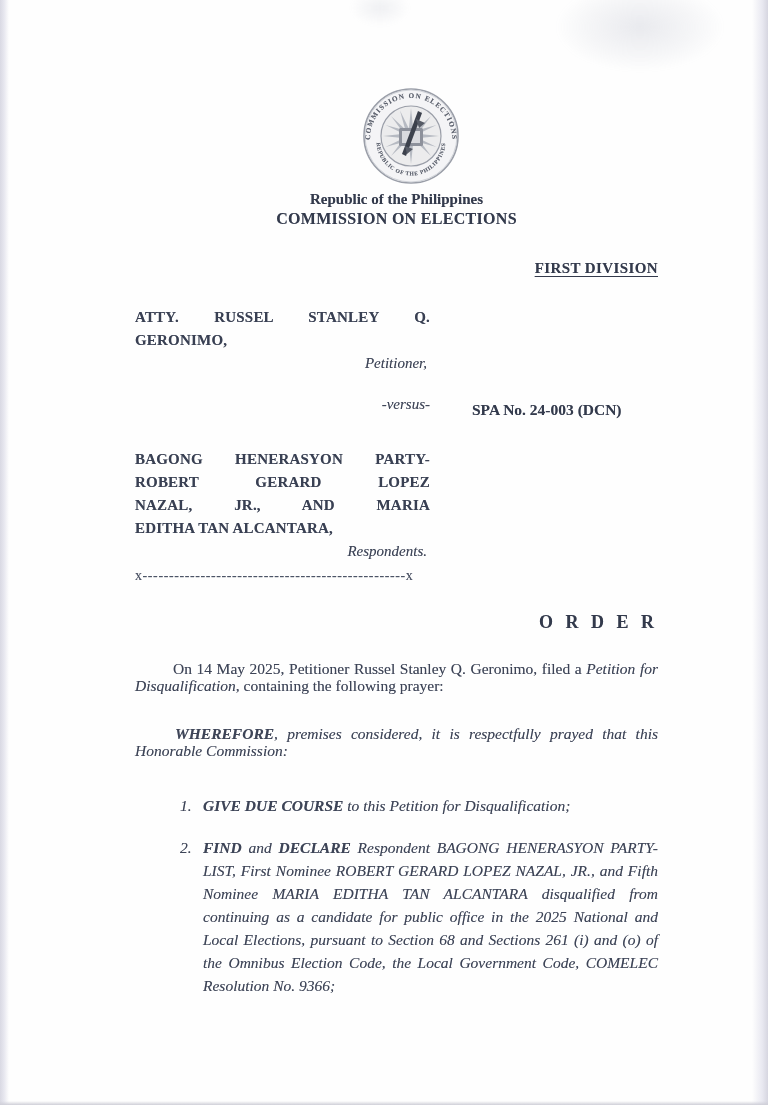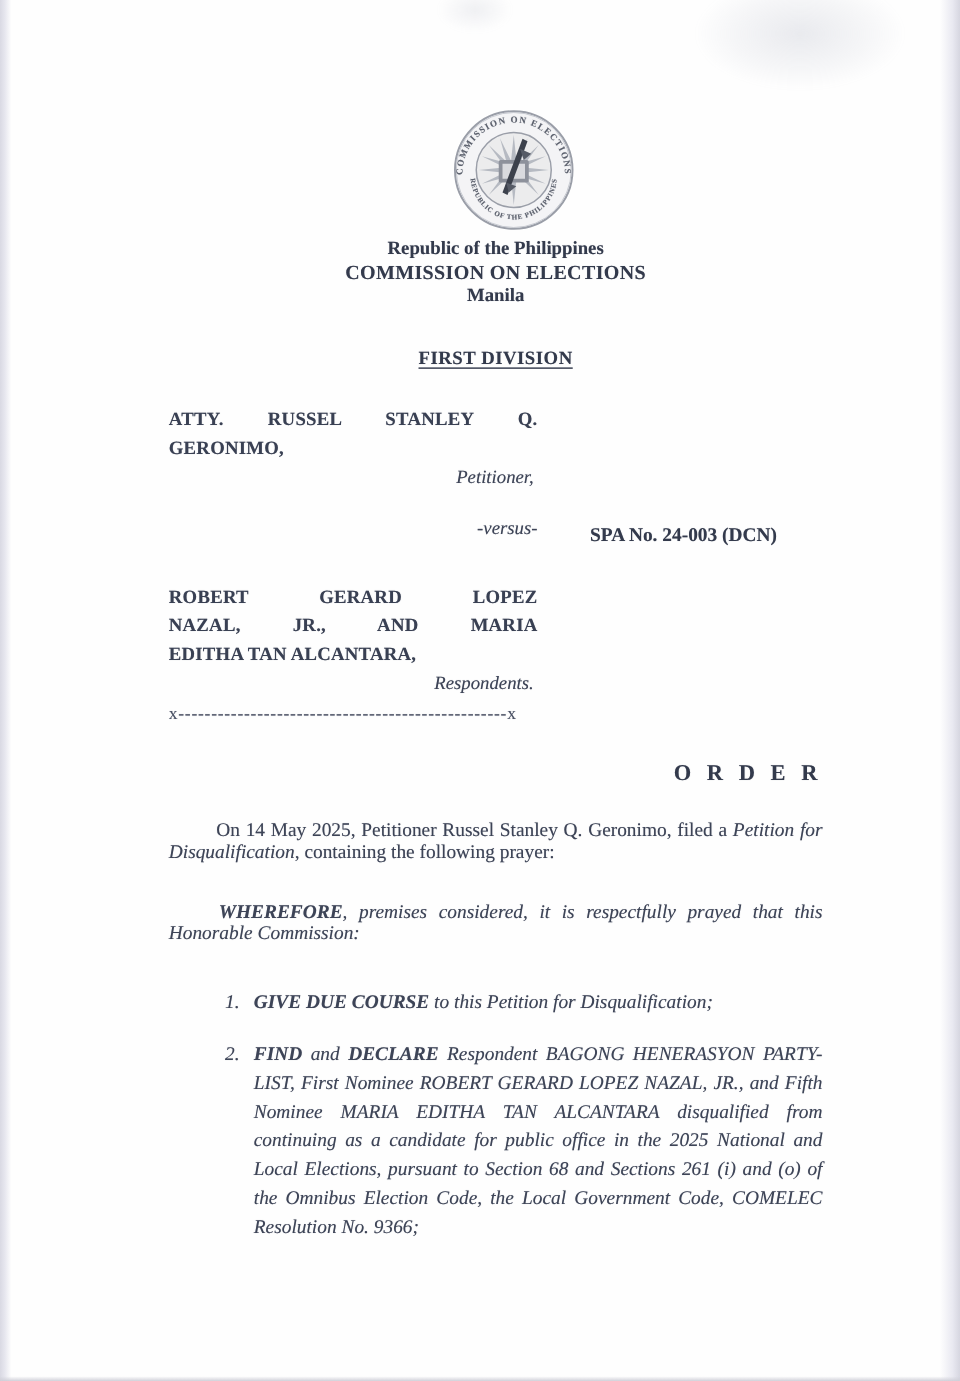--- a/index.html
+++ b/index.html
@@ -48,21 +48,21 @@
   
   .seal-wrap { padding-top: 86px; height: 186px; text-align: center; }
   .seal-wrap svg { transform: translateX(14px); }
 
   
   .letterhead { text-align: center; margin-top: 4px; line-height: 19px; color: #333a4c; }
   .lh-republic { font-weight: bold; font-size: 15px; }
   .lh-commission { font-weight: bold; font-size: 16px; letter-spacing: 0.3px; }
   .lh-city { font-weight: bold; font-size: 15px; }
 
-  .division { text-align: center; margin-top: 31px; }
+  .division { text-align: right; margin-top: 31px; }
   .division span {
     font-weight: bold; font-size: 15px; letter-spacing: 0.4px;
     text-decoration: underline; text-underline-offset: 3px; color: #333a4c;
   }
 
   
   .caption { position: relative; margin-top: 29px; }
   .cap-left { width: 295px; font-size: 15px; line-height: 23px; }
   .party { font-weight: bold; letter-spacing: 0.2px; color: #394053; }
   .jline { text-align: justify; text-align-last: justify; }
@@ -144,33 +144,33 @@
         </text>
         <text font-size="5.6" font-weight="bold" letter-spacing="0.6" fill="#5d626e" font-family="Liberation Serif, DejaVu Serif, serif">
           <textPath href="#arcBottom" startOffset="50%" text-anchor="middle">REPUBLIC OF THE PHILIPPINES</textPath>
         </text>
       </svg>
     </div>
 
     <div class="letterhead">
       <div class="lh-republic">Republic of the Philippines</div>
       <div class="lh-commission">COMMISSION ON ELECTIONS</div>
-      <div class="lh-city">Manila</div>
     </div>
 
     <div class="division">
       <span>FIRST DIVISION</span>
     </div>
 
     <div class="caption">
       <div class="cap-left">
         <div class="party jline">ATTY. RUSSEL STANLEY Q.</div>
         <div class="party">GERONIMO,</div>
         <div class="role role-petitioner">Petitioner,</div>
         <div class="versus">-versus-</div>
+        <div class="party jline">BAGONG HENERASYON PARTY-</div>
         <div class="party jline">ROBERT GERARD LOPEZ</div>
         <div class="party jline">NAZAL, JR., AND MARIA</div>
         <div class="party">EDITHA TAN ALCANTARA,</div>
         <div class="role">Respondents.</div>
         <div class="divider">x--------------------------------------------------x</div>
       </div>
       <div class="case-no">SPA No. 24-003 (DCN)</div>
     </div>
 
     <div class="order-title">

